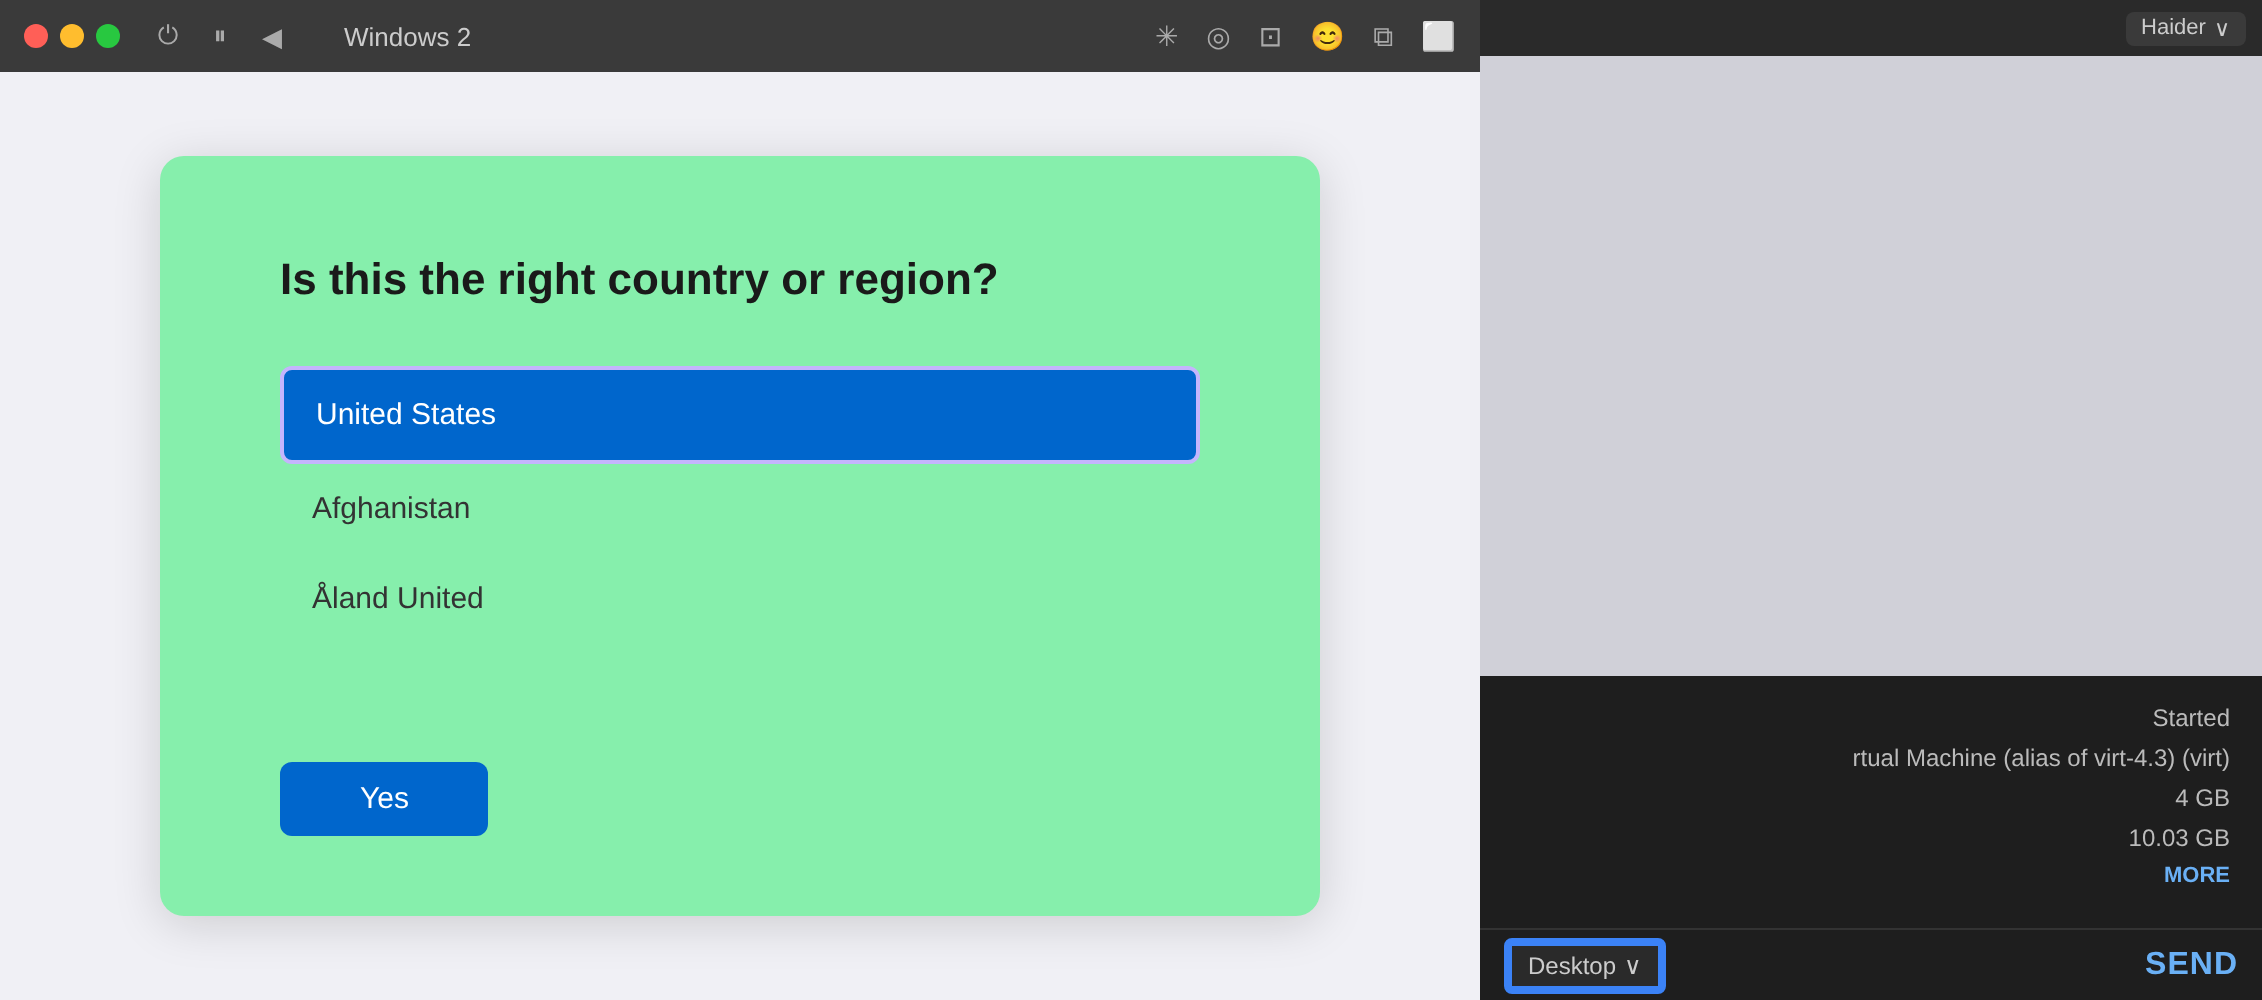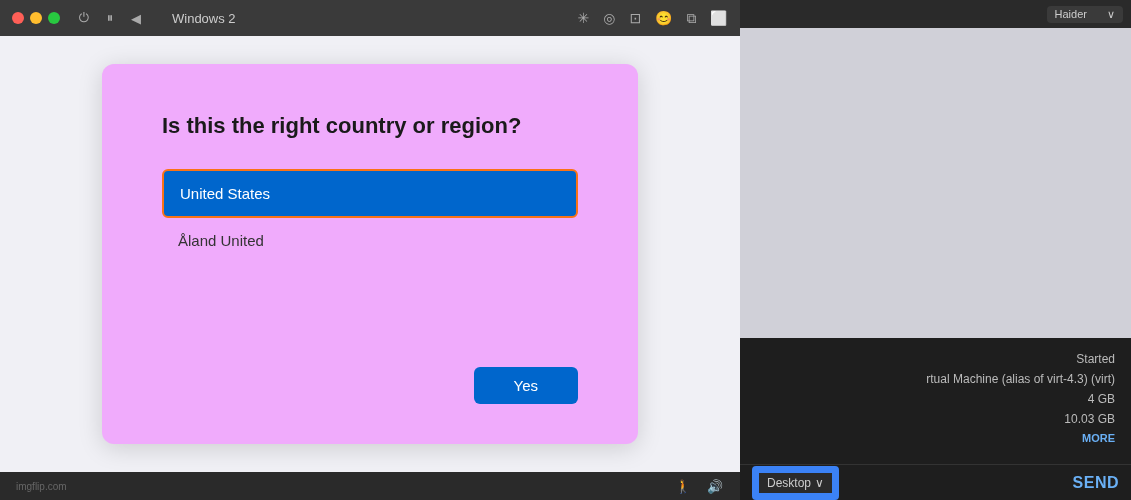--- a/index.html
+++ b/index.html
@@ -89,24 +89,24 @@
       flex: 1;
       display: flex;
       align-items: center;
       justify-content: center;
       background: #f0f0f5;
       position: relative;
     }
 
     
     .setup-dialog {
-      background: #f0abfc;
+      background: #86efac;
       border-radius: 12px;
       padding: 48px 60px 40px 60px;
-      width: 536px;
+      width: 580px;
       min-height: 380px;
       box-shadow: 0 4px 24px rgba(0,0,0,0.15);
       display: flex;
       flex-direction: column;
     }
 
     .dialog-question {
       font-size: 22px;
       font-weight: 600;
       color: #1a1a1a;
@@ -125,32 +125,31 @@
       padding: 14px 16px;
       font-size: 15px;
       color: #1a1a1a;
       cursor: pointer;
       border-radius: 6px;
     }
 
     .country-item.selected {
       background: #0066cc;
       color: white;
-      border: 2px solid #f97316;
+      border: 2px solid #c4b5fd;
       border-radius: 6px;
     }
 
     .country-item:not(.selected) {
       color: #333;
       border: none;
     }
 
     .dialog-footer {
       display: flex;
-      justify-content: flex-end;
       margin-top: 28px;
     }
 
     .yes-button {
       background: #0066cc;
       color: white;
       border: none;
       border-radius: 6px;
       padding: 10px 40px;
       font-size: 15px;
@@ -229,21 +228,21 @@
       display: flex;
       align-items: center;
       justify-content: space-between;
       padding: 0 12px;
       border-top: 1px solid #333;
     }
 
     .desktop-dropdown {
       background: #2a2a2a;
       color: #ccc;
-      border: 7px solid #3b82f6;
+      border: 4px solid #3b82f6;
       border-radius: 4px;
       padding: 3px 8px;
       font-size: 12px;
       display: flex;
       align-items: center;
       gap: 4px;
     }
 
     .send-button {
       background: transparent;
@@ -267,21 +266,21 @@
 
     .folder-button {
       background: #3a3a3a;
       color: #ccc;
       border: none;
       border-radius: 4px;
       padding: 2px 8px;
       font-size: 11px;
       display: flex;
       align-items: center;
-      gap: 20px;
+      gap: 4px;
       cursor: pointer;
     }
   </style>
 </head>
 <body>
 
 <div class="vm-panel">
 
   <div class="titlebar">
     <div class="traffic-lights">
@@ -306,36 +305,32 @@
   </div>
 
   <div class="vm-content">
     <div class="setup-dialog">
       <div class="dialog-question">Is this the right country or region?</div>
       <div class="country-list">
         <div class="country-item selected">
           <span>United States</span>
         </div>
         <div class="country-item">
+          <span>Afghanistan</span>
+        </div>
+        <div class="country-item">
           <span>Åland United</span>
         </div>
       </div>
       <div class="dialog-footer">
         <button class="yes-button">Yes</button>
       </div>
     </div>
   </div>
 
-  <div class="vm-bottombar">
-    <span class="vm-watermark">imgflip.com</span>
-    <div class="vm-bottom-icons">
-      <span class="vm-bottom-icon">🚶</span>
-      <span class="vm-bottom-icon">🔊</span>
-    </div>
-  </div>
 </div>
 
 <div class="right-panel">
 
   <div class="top-right-header">
     <div class="folder-button">
       <span>Haider</span>
       <span>∨</span>
     </div>
   </div>

